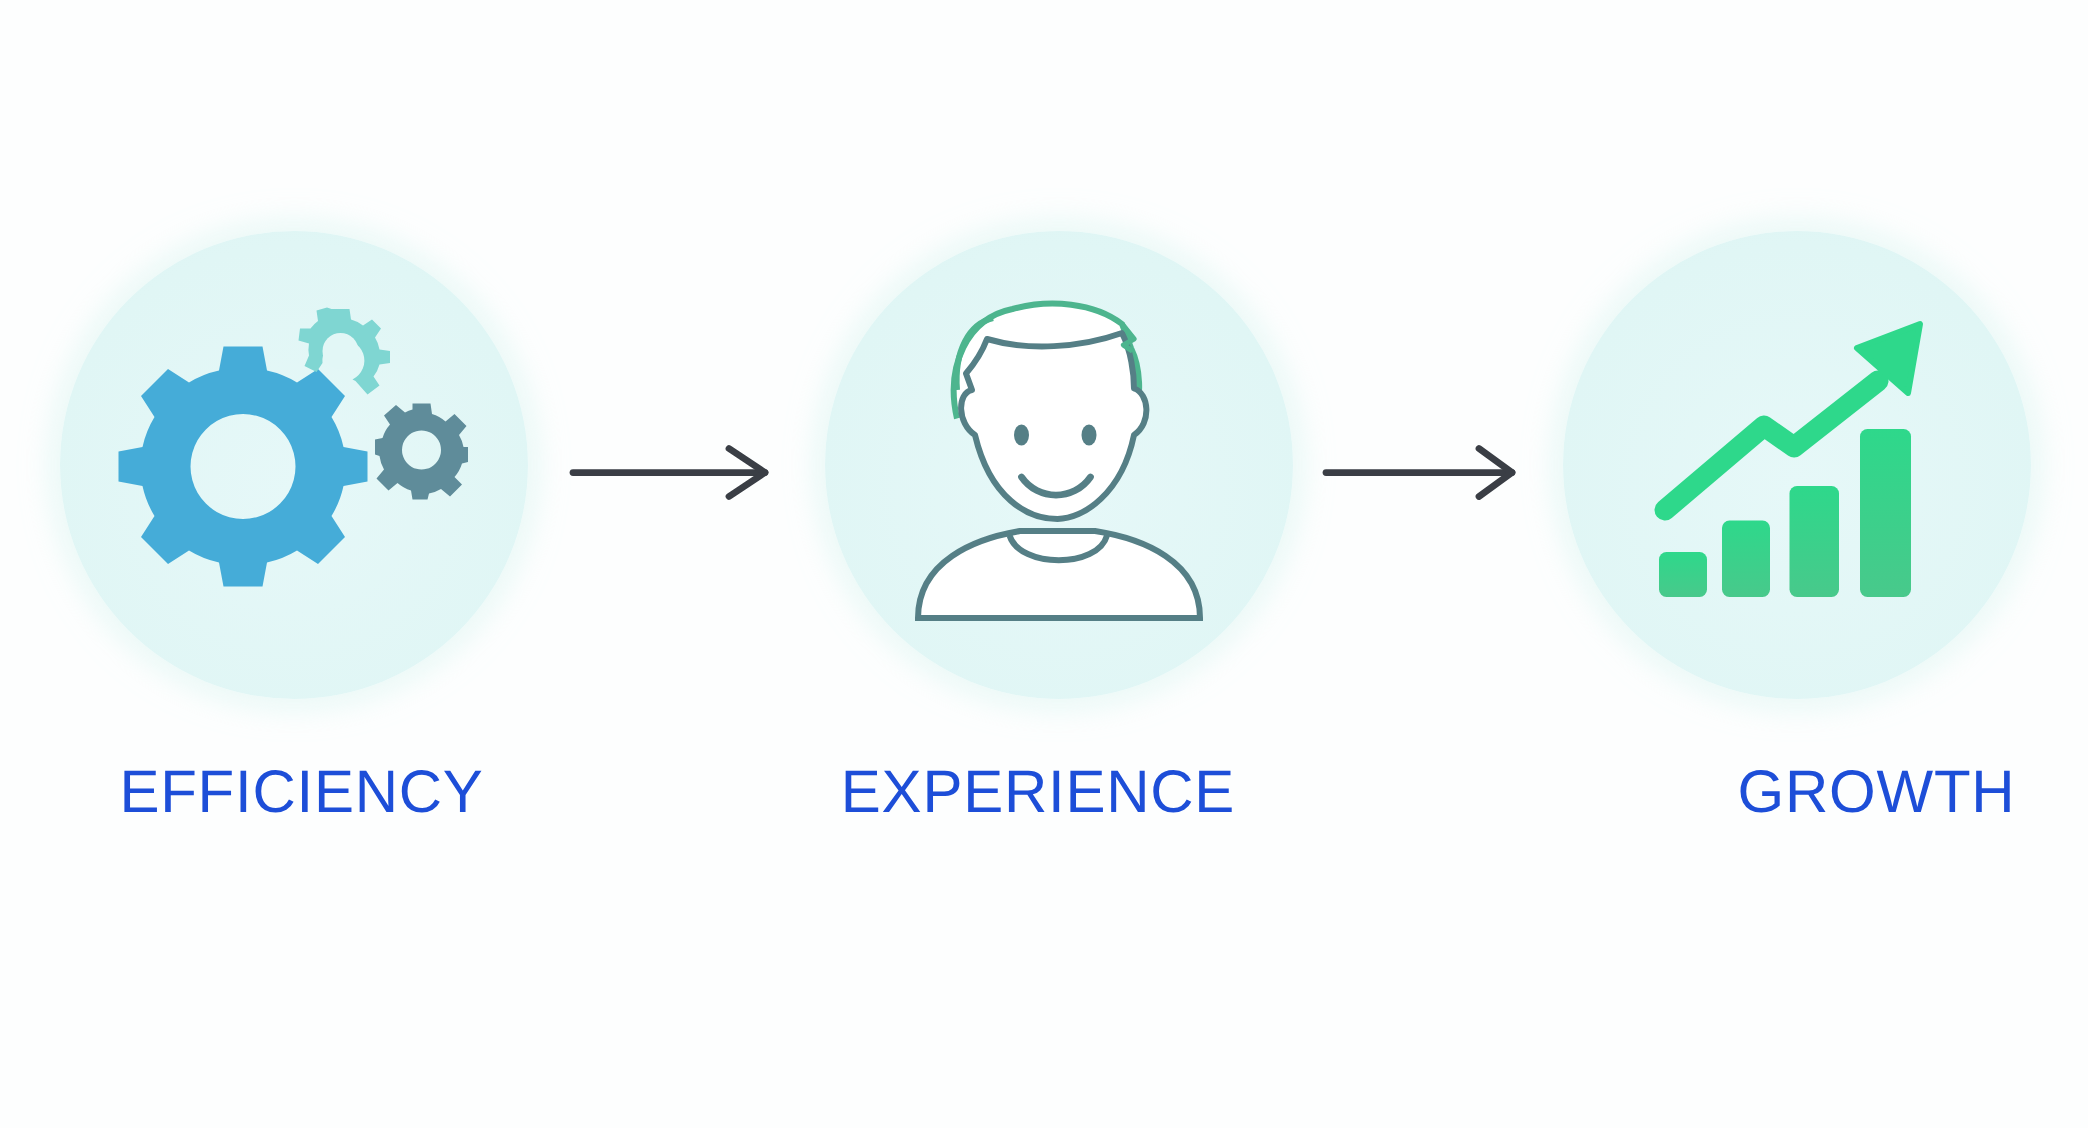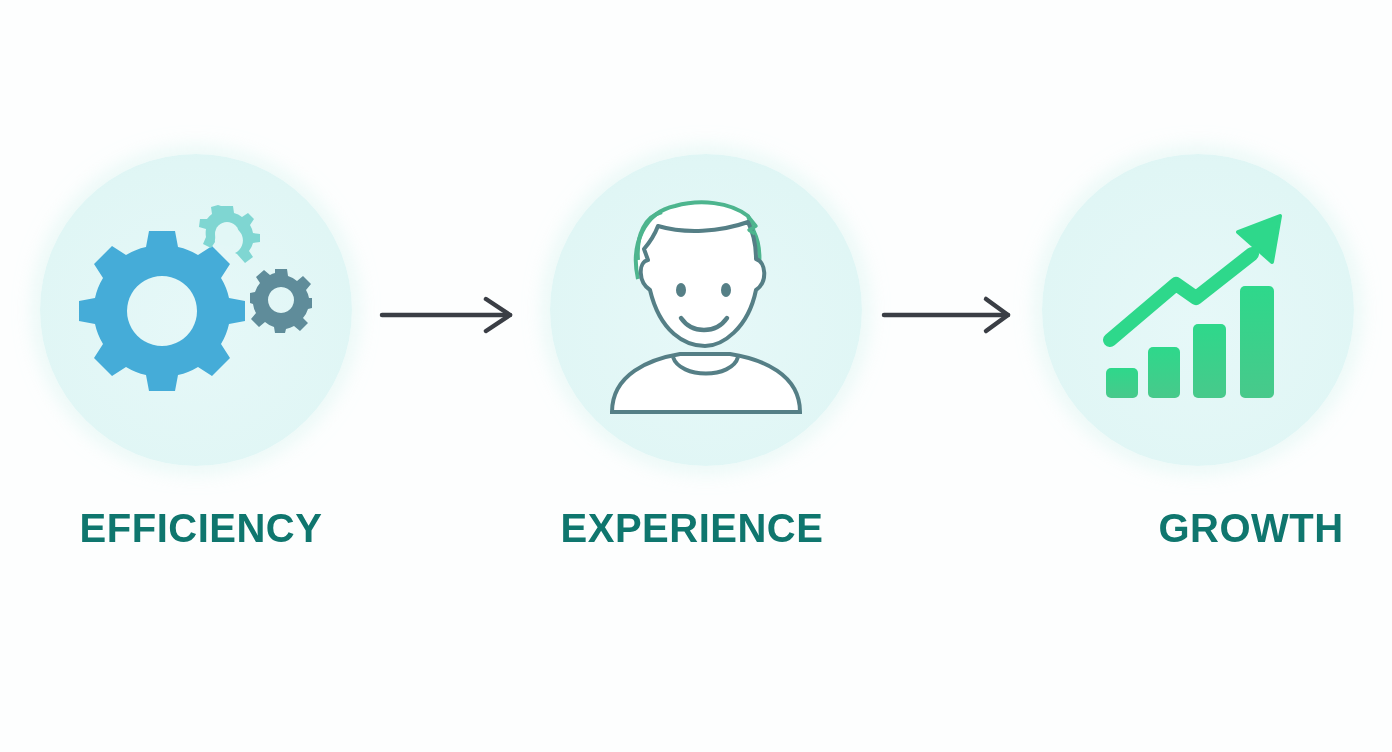--- a/index.html
+++ b/index.html
@@ -17,21 +17,21 @@
     .circle svg { position: absolute; left: 0; top: 0; width: 312px; height: 312px; }
     #c1 { left: 40px;  top: 154px; }
     #c2 { left: 550px; top: 154px; }
     #c3 { left: 1042px; top: 154px; }
     .arrow { position: absolute; width: 140px; height: 44px; }
     .arrow svg { width: 140px; height: 44px; }
     #a1 { left: 376px; top: 293px; }
     #a2 { left: 878px; top: 293px; }
     .label {
       position: absolute; top: 503px; height: 50px; line-height: 50px;
-      font-size: 40px; font-weight: bold; color: #0f766e;
+      font-size: 40px; font-weight: normal; color: #1d4ed8;
       letter-spacing: 0.5px; text-align: center;
     }
     #l1 { left: 46px;  width: 310px; }
     #l2 { left: 537px; width: 310px; }
     #l3 { left: 1096px; width: 310px; }
   </style>
 </head>
 <body>
 
 <div class="circle" id="c1">

